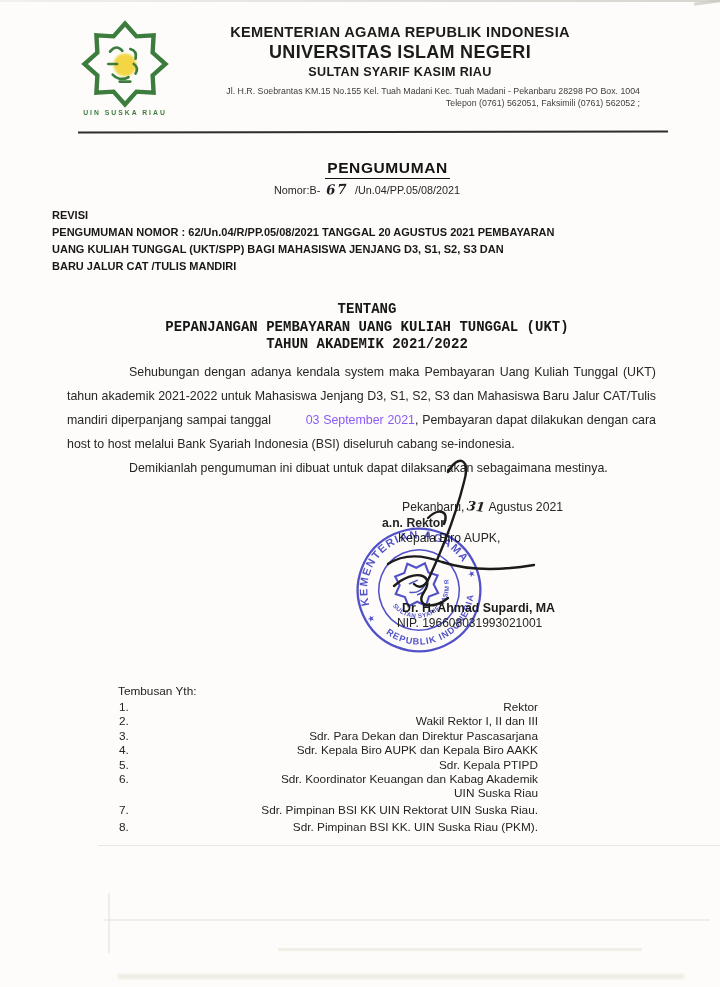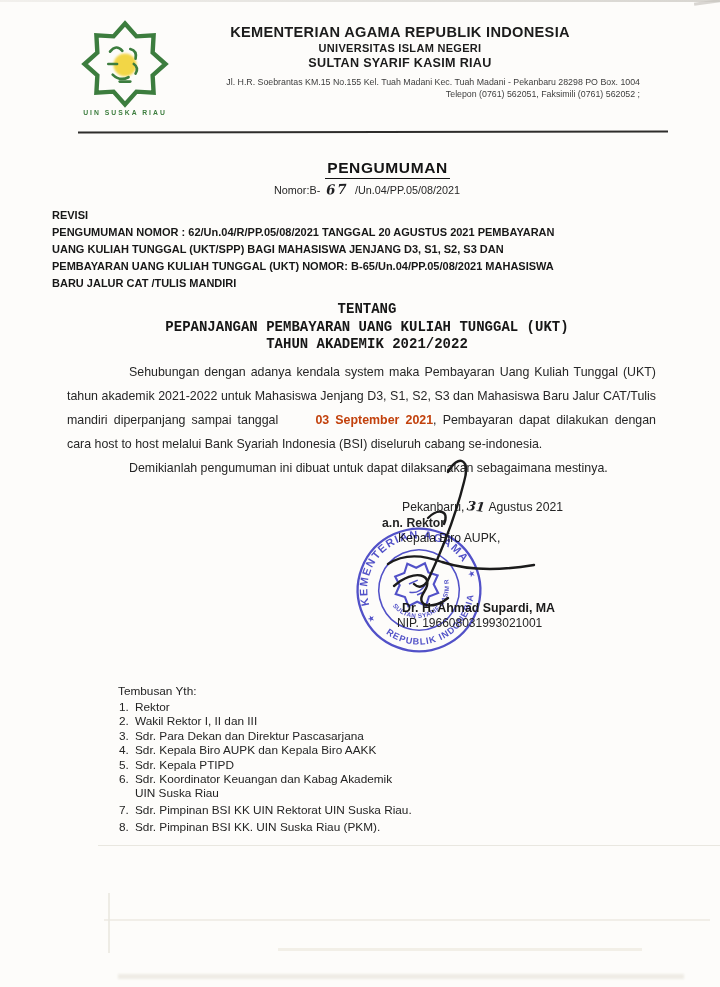--- a/index.html
+++ b/index.html
@@ -17,21 +17,21 @@
   .fold-4{position:absolute;top:893px;left:108px;width:2px;height:60px;background:#eae7e0;opacity:.8;}
   .fold-5{position:absolute;top:974px;left:118px;width:566px;height:5px;background:#efece5;filter:blur(1px);}
 
   
   .letterhead{position:absolute;top:0;left:0;width:720px;height:140px;}
   .logo{position:absolute;top:20px;left:80px;width:90px;height:88px;}
   .logo-caption{position:absolute;top:109px;left:62px;width:126px;text-align:center;
     font-size:6.8px;font-weight:bold;letter-spacing:2px;color:#3c7d3e;}
   .lh-text{position:absolute;top:24px;left:160px;width:480px;text-align:center;}
   .lh-ministry{font-size:14.6px;font-weight:bold;color:#1b1b1b;letter-spacing:.3px;}
-  .lh-univ{font-size:11px;font-weight:bold;color:#1b1b1b;margin-top:2px;letter-spacing:.3px;}
+  .lh-univ{font-size:18px;font-weight:bold;color:#1b1b1b;margin-top:2px;letter-spacing:.3px;}
   .lh-campus{font-size:12.6px;font-weight:bold;color:#1b1b1b;margin-top:2px;letter-spacing:.3px;}
   .lh-addr{margin-top:7px;font-size:8.8px;color:#3d3d3d;line-height:11.5px;text-align:right;}
   .lh-rule{position:absolute;top:131px;left:78px;width:590px;height:2.4px;background:#2e2d2b;transform:rotate(-.12deg);}
 
   
   .title-block{position:absolute;top:159px;left:52px;width:630px;text-align:center;}
   .doc-title{display:inline-block;font-size:15.5px;font-weight:bold;letter-spacing:.6px;color:#141414;
     border-bottom:1.6px solid #141414;padding:0 2px 1px 2px;margin-left:41px;}
   .doc-number{margin-top:2px;font-size:10.8px;color:#262626;}
   .hand{font-family:"DejaVu Serif",serif;font-style:italic;font-weight:bold;color:#1f1f22;}
@@ -41,38 +41,38 @@
   .revisi{position:absolute;top:207px;left:52px;width:630px;text-align:left;
     font-size:11px;font-weight:bold;color:#171717;line-height:17px;}
   .tentang{position:absolute;top:301px;left:52px;width:630px;text-align:center;
     font-size:14px;font-weight:bold;color:#171717;line-height:17.5px;font-family:Liberation Mono, monospace;}
 
   
   .body-text{position:absolute;top:360px;left:67px;width:589px;
     font-size:12.4px;color:#262626;line-height:24px;}
   .body-text p{margin:0;text-indent:62px;}
   .p1{text-align:justify;}
-  .bold{font-weight:bold;color:#c2410c;padding-left:31px;}
+  .bold{font-weight:normal;color:#8b5cf6;padding-left:31px;}
 
   
   .sig-area{position:absolute;top:0;left:0;width:720px;height:987px;pointer-events:none;}
   .place-date{position:absolute;top:499px;left:402px;font-size:12.2px;color:#242424;z-index:1;}
   .hand-31{display:inline-block;font-size:13px;transform:rotate(6deg);padding:0 3px;}
   .on-behalf{position:absolute;top:516px;left:382px;font-size:12.2px;color:#242424;z-index:1;font-weight:bold;}
   .role{position:absolute;top:531px;left:398px;font-size:12.2px;color:#242424;z-index:1;}
   .signer-name{position:absolute;top:601px;left:402px;font-size:12.4px;font-weight:bold;color:#1a1a1a;z-index:4;text-align:center;}
   .signer-nip{position:absolute;top:616px;left:397px;font-size:12px;color:#242424;z-index:4;}
   .stamp{position:absolute;top:523px;left:352px;width:134px;height:134px;transform:rotate(-24deg);
     z-index:2;opacity:.88;mix-blend-mode:multiply;}
   .signature-svg{position:absolute;top:452px;left:330px;width:230px;height:185px;z-index:3;}
 
   
   .tembusan{position:absolute;top:684px;left:118px;width:420px;font-size:11.8px;color:#242424;}
   .tembusan-label{margin:0 0 2px 0;}
-  .tembusan ol{list-style:none;margin:0;padding:0;counter-reset:n;}
+  .tembusan ol{list-style:none;margin:0;padding:0;counter-reset:n;text-align:right;}
   .tembusan li{position:relative;counter-increment:n;padding-left:17px;line-height:14.4px;white-space:pre-line;}
   .tembusan li::before{content:counter(n) ".";position:absolute;left:1px;top:0;}
   .tembusan li.sp{margin-top:2.5px;}
 </style>
 </head>
 <body>
 
 <div class="page">
 
   <div class="edge-top"></div>
@@ -120,21 +120,20 @@
     <span class="doc-title">PENGUMUMAN</span>
     <div class="doc-number">
       <span>Nomor:B-</span><span class="hand hand-67">67</span><span>/Un.04/PP.05/08/2021</span>
     </div>
   </div>
 
   <div class="revisi">
     <div>REVISI</div>
     <div>PENGUMUMAN NOMOR : 62/Un.04/R/PP.05/08/2021 TANGGAL 20 AGUSTUS 2021 PEMBAYARAN</div>
     <div>UANG KULIAH TUNGGAL (UKT/SPP) BAGI MAHASISWA JENJANG D3, S1, S2, S3 DAN</div>
-    <div>PEMBAYARAN UANG KULIAH TUNGGAL (UKT) NOMOR: B-65/Un.04/PP.05/08/2021 MAHASISWA</div>
     <div>BARU JALUR CAT /TULIS MANDIRI</div>
   </div>
 
   <div class="tentang">
     <div>TENTANG</div>
     <div>PEPANJANGAN PEMBAYARAN UANG KULIAH TUNGGAL (UKT)</div>
     <div>TAHUN AKADEMIK 2021/2022</div>
   </div>
 
   <div class="body-text">

